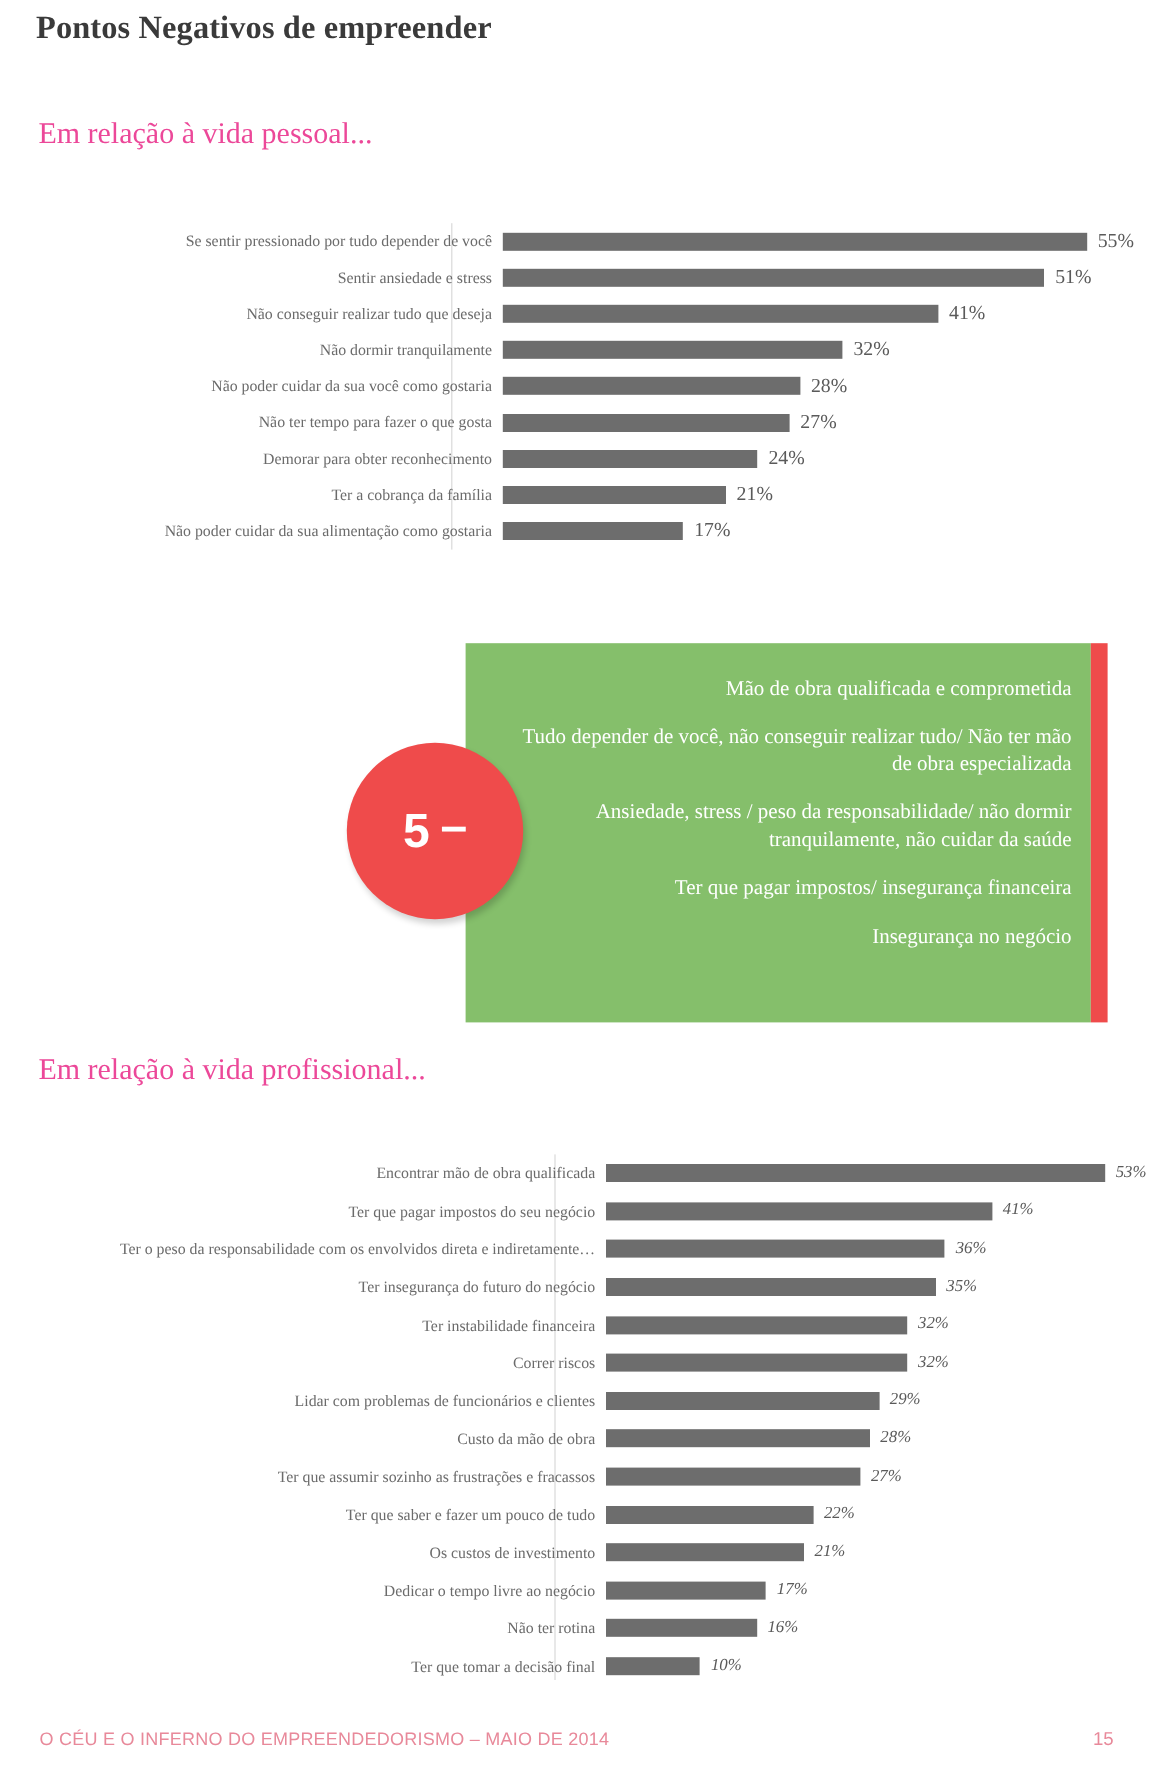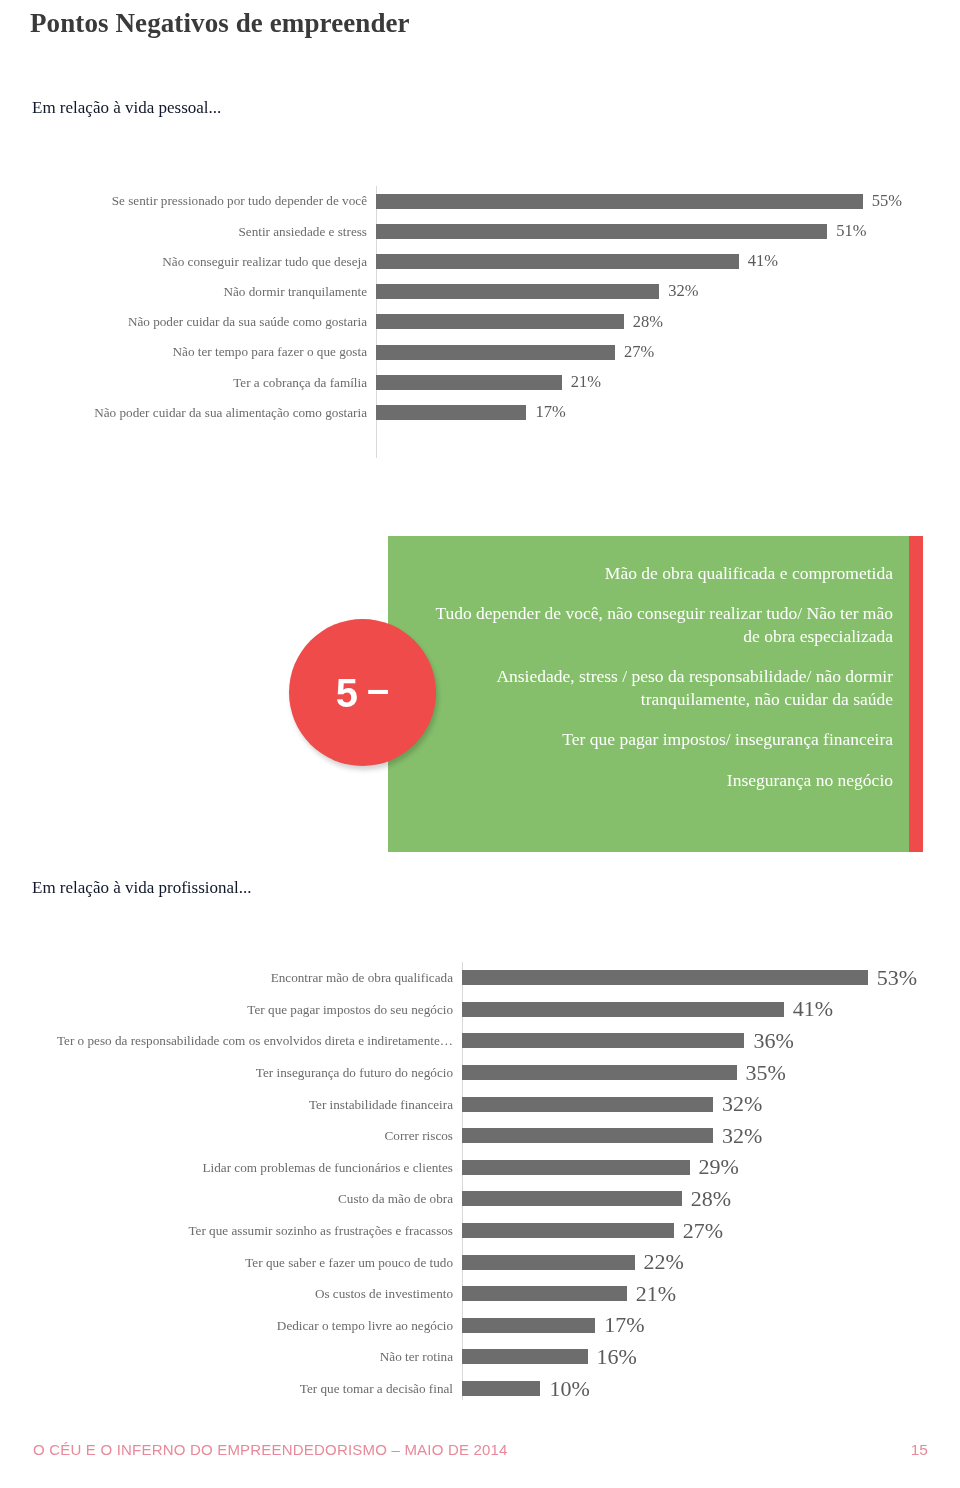--- a/index.html
+++ b/index.html
@@ -25,31 +25,32 @@
     font-size: 27px;
     font-weight: bold;
     color: #3a3a3a;
     letter-spacing: .1px;
     white-space: nowrap;
   }
 
   
   .section-sub {
     position: absolute;
-    font-size: 17px;
-    color: #0f172a;
+    font-size: 25px;
+    color: #ec4899;
     white-space: nowrap;
     font-family: Liberation Serif, serif;
   }
   .section-sub.personal { left: 32px; top: 98px; }
   .section-sub.professional { left: 32px; top: 878px; }
 
   
   .chart {
     position: absolute;
+    padding-left: 43px;
   }
   .chart .axis-line {
     position: absolute;
     left: 0;
     top: 0;
     bottom: 0;
     width: 1px;
     background: #d9d9d9;
   }
   .bar-row {
@@ -100,21 +101,21 @@
   
   #chart-professional {
     left: 462px;
     top: 962px;
     width: 455px;
     height: 438px;
   }
   #chart-professional .bar-row { height: 31.6px; }
   #chart-professional .bar-fill { height: 15px; }
   #chart-professional .bar-label { font-size: 13.2px; }
-  #chart-professional .bar-value { font-size: 22px; }
+  #chart-professional .bar-value { font-size: 14px; font-style: italic; }
 
   
   .callout {
     position: absolute;
     left: 388px;
     top: 536px;
     width: 535px;
     height: 316px;
   }
   .callout-body {
@@ -236,31 +237,38 @@
         </div>
       </div>
       <div class="bar-row">
         <div class="bar-label">Não dormir tranquilamente</div>
         <div class="bar-track">
           <div class="bar-fill" style="width: 53.3333%; background: rgb(109, 109, 109);"></div>
           <div class="bar-value">32%</div>
         </div>
       </div>
       <div class="bar-row">
-        <div class="bar-label">Não poder cuidar da sua saúde como gostaria</div>
+        <div class="bar-label">Não poder cuidar da sua você como gostaria</div>
         <div class="bar-track">
           <div class="bar-fill" style="width: 46.6667%; background: rgb(109, 109, 109);"></div>
           <div class="bar-value">28%</div>
         </div>
       </div>
       <div class="bar-row">
         <div class="bar-label">Não ter tempo para fazer o que gosta</div>
         <div class="bar-track">
           <div class="bar-fill" style="width: 45%; background: rgb(109, 109, 109);"></div>
           <div class="bar-value">27%</div>
+        </div>
+      </div>
+      <div class="bar-row">
+        <div class="bar-label">Demorar para obter reconhecimento</div>
+        <div class="bar-track">
+          <div class="bar-fill" style="width: 40%; background: rgb(109, 109, 109);"></div>
+          <div class="bar-value">24%</div>
         </div>
       </div>
       <div class="bar-row">
         <div class="bar-label">Ter a cobrança da família</div>
         <div class="bar-track">
           <div class="bar-fill" style="width: 35%; background: rgb(109, 109, 109);"></div>
           <div class="bar-value">21%</div>
         </div>
       </div>
       <div class="bar-row">

